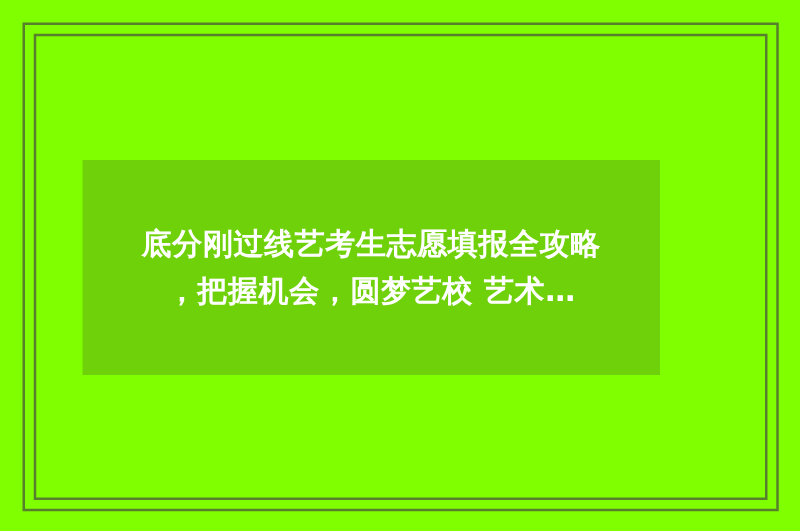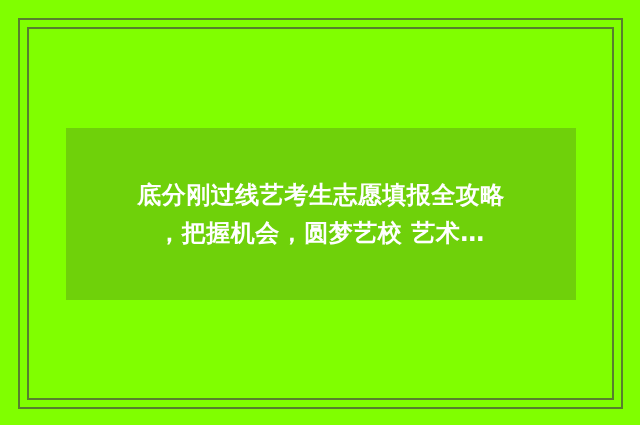--- a/index.html
+++ b/index.html
@@ -36,21 +36,21 @@
     width: 587px;
     height: 373px;
     border: 2px solid #57802e;
   }
 
   
   .panel {
     position: absolute;
     left: 66px;
     top: 128px;
-    width: 510px;
+    width: 462px;
     height: 172px;
     background: #6fd10a;
     display: flex;
     align-items: center;
     justify-content: center;
     box-sizing: border-box;
     padding: 0 2px;
   }
 
   .panel-title {

